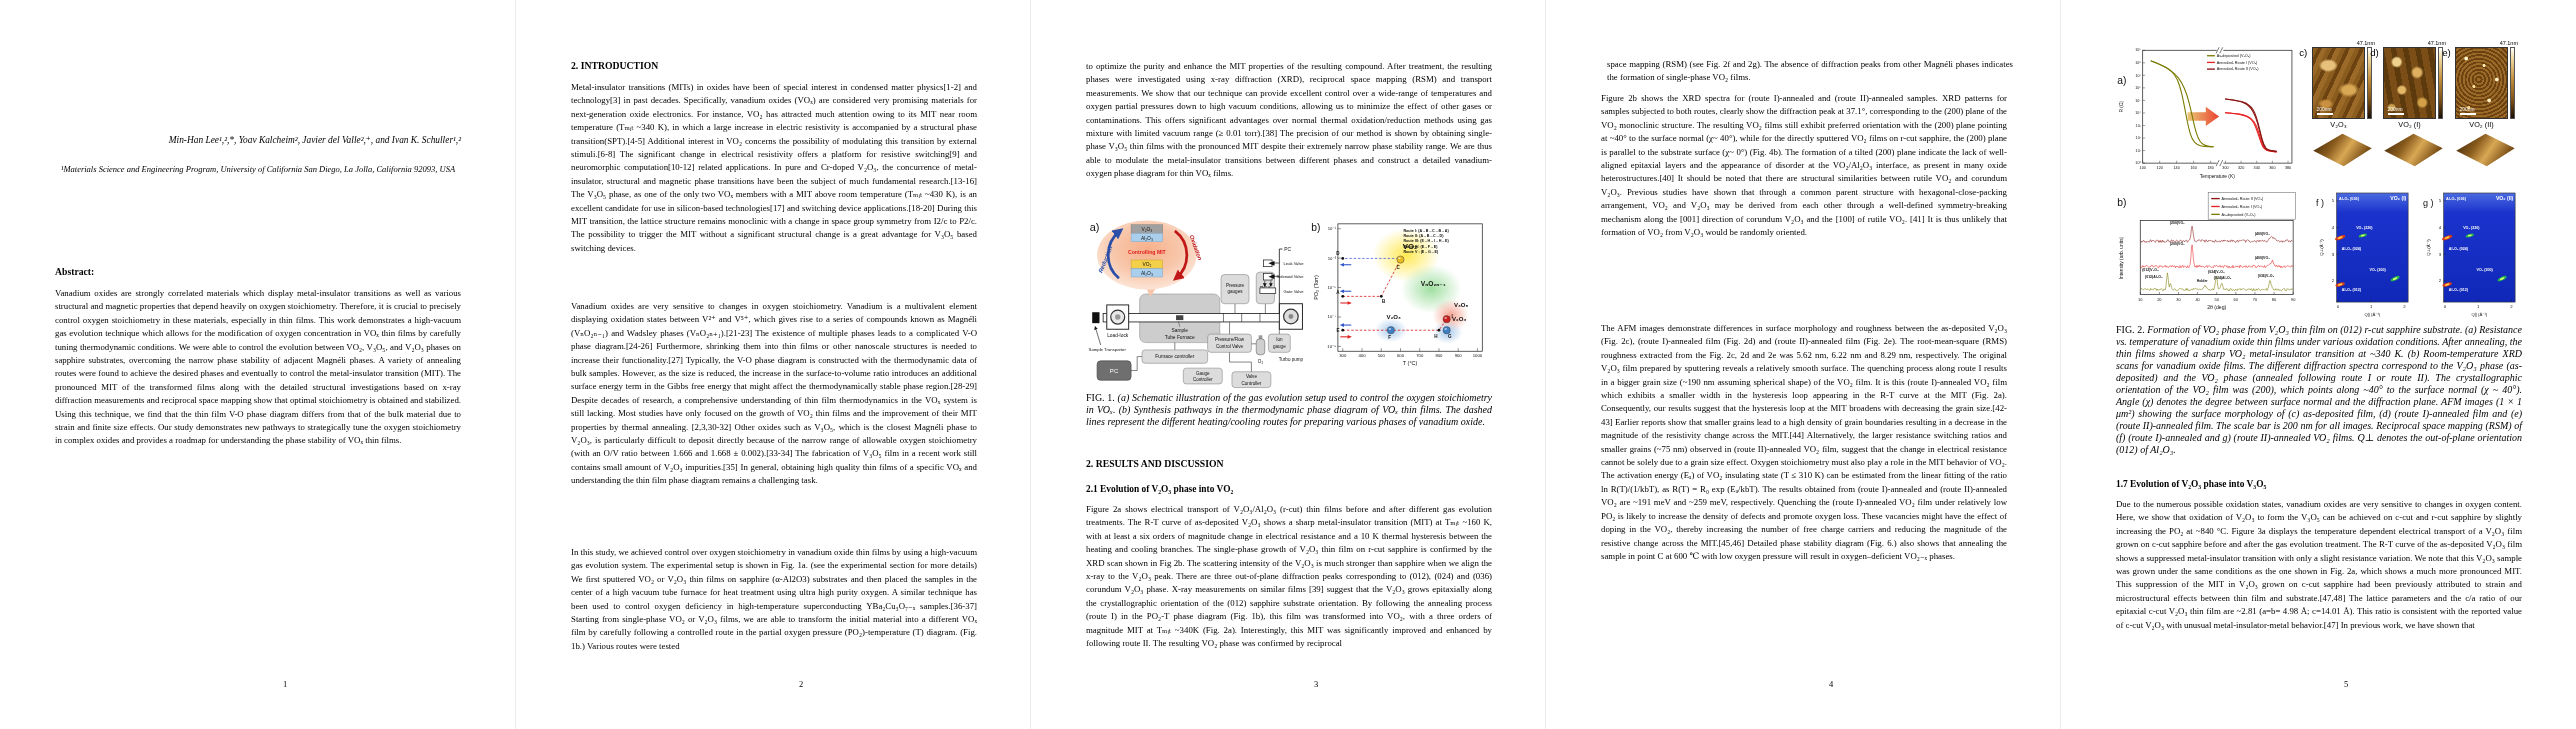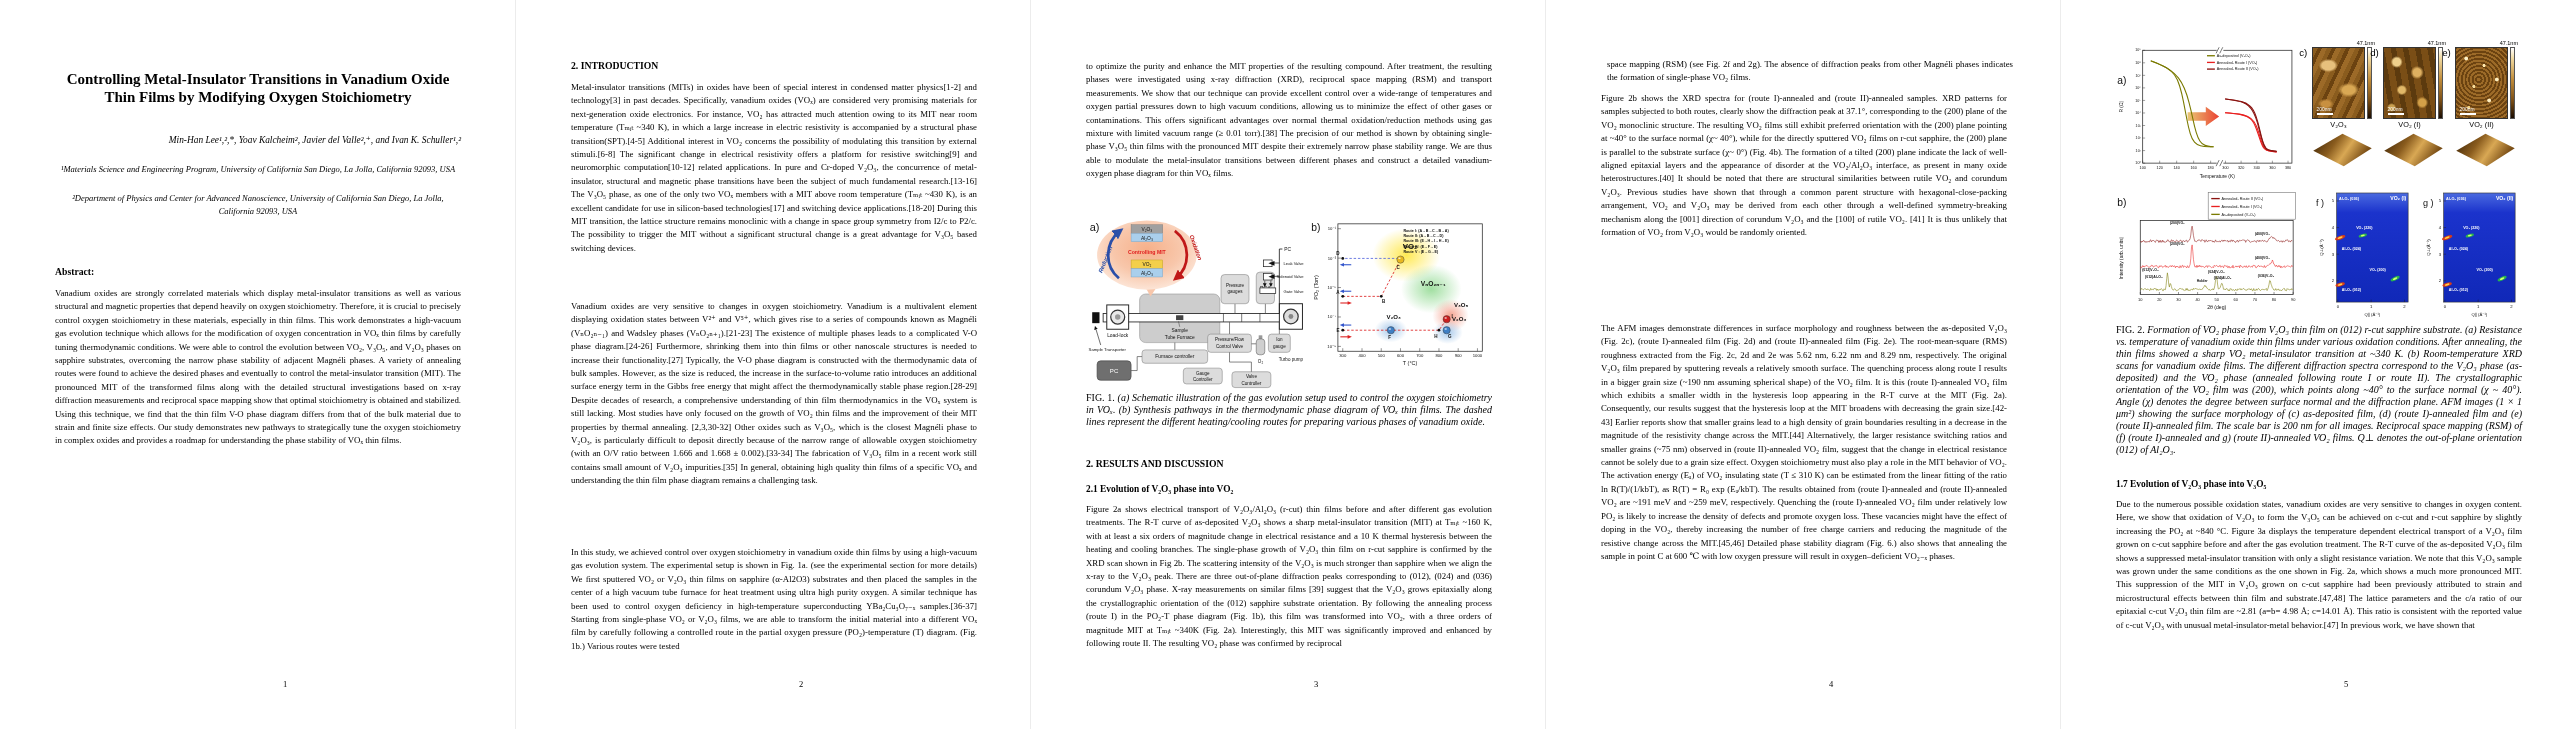--- a/index.html
+++ b/index.html
@@ -56,24 +56,22 @@
     background:linear-gradient(125deg,#3a2206 5%,#8a5c1e 35%,#d9a854 55%,#7a4e16 80%,#40280a);
     clip-path:polygon(50% 2%,98% 45%,52% 98%,2% 52%)}
   svg text{user-select:none}
 </style>
 </head>
 <body>
 
 <div class="doc">
 
   <section class="page">
-    <h1 class="abs col title" style="top:60px">Controlling Metal-Insulator Transitions in Vanadium Oxide Thin Films by Modifying Oxygen Stoichiometry</h1>
     <div class="abs col authors" style="top:134px">Min-Han Lee¹,²,*, Yoav Kalcheim², Javier del Valle²,⁺, and Ivan K. Schuller¹,²</div>
     <div class="abs col affil" style="top:163px">¹Materials Science and Engineering Program, University of California San Diego, La Jolla, California 92093, USA</div>
-    <div class="abs col affil" style="top:192px">²Department of Physics and Center for Advanced Nanoscience, University of California San Diego, La Jolla, California 92093, USA</div>
     <div class="abs col h1" style="top:266px">Abstract:</div>
     <p class="abs col body-text bold" style="top:287px;margin:0">Vanadium oxides are strongly correlated materials which display metal-insulator transitions as well as various structural and magnetic properties that depend heavily on oxygen stoichiometry. Therefore, it is crucial to precisely control oxygen stoichiometry in these materials, especially in thin films. This work demonstrates a high-vacuum gas evolution technique which allows for the modification of oxygen concentration in VOₓ thin films by carefully tuning thermodynamic conditions. We were able to control the evolution between VO₂, V₃O₅, and V₂O₃ phases on sapphire substrates, overcoming the narrow phase stability of adjacent Magnéli phases. A variety of annealing routes were found to achieve the desired phases and eventually to control the metal-insulator transition (MIT). The pronounced MIT of the transformed films along with the detailed structural investigations based on x-ray diffraction measurements and reciprocal space mapping show that optimal stoichiometry is obtained and stabilized. Using this technique, we find that the thin film V-O phase diagram differs from that of the bulk material due to strain and finite size effects. Our study demonstrates new pathways to strategically tune the oxygen stoichiometry in complex oxides and provides a roadmap for understanding the phase stability of VOₓ thin films.</p>
     <div class="abs pagenum" style="left:267px;top:679px">1</div>
   </section>
 
   <section class="page">
     <div class="abs col h1" style="top:60px">2. INTRODUCTION</div>
     <p class="abs col body-text" style="top:81px;margin:0">Metal-insulator transitions (MITs) in oxides have been of special interest in condensed matter physics[1-2] and technology[3] in past decades. Specifically, vanadium oxides (VOₓ) are considered very promising materials for next-generation oxide electronics. For instance, VO₂ has attracted much attention owing to its MIT near room temperature (Tₘᵢₜ ~340 K), in which a large increase in electric resistivity is accompanied by a structural phase transition(SPT).[4-5] Additional interest in VO₂ concerns the possibility of modulating this transition by external stimuli.[6-8] The significant change in electrical resistivity offers a platform for resistive switching[9] and neuromorphic computation[10-12] related applications. In pure and Cr-doped V₂O₃, the concurrence of metal-insulator, structural and magnetic phase transitions have been the subject of much fundamental research.[13-16] The V₃O₅ phase, as one of the only two VOₓ members with a MIT above room temperature (Tₘᵢₜ ~430 K), is an excellent candidate for use in silicon-based technologies[17] and switching device applications.[18-20] During this MIT transition, the lattice structure remains monoclinic with a change in space group symmetry from I2/c to P2/c. The possibility to trigger the MIT without a significant structural change is a great advantage for V₃O₅ based switching devices.</p>
     <p class="abs col body-text" style="top:300px;margin:0">Vanadium oxides are very sensitive to changes in oxygen stoichiometry. Vanadium is a multivalent element displaying oxidation states between V²⁺ and V⁵⁺, which gives rise to a series of compounds known as Magnéli (VₙO₂ₙ₋₁) and Wadsley phases (VₙO₂ₙ₊₁).[21-23] The existence of multiple phases leads to a complicated V-O phase diagram.[24-26] Furthermore, shrinking them into thin films or other nanoscale structures is needed to increase their functionality.[27] Typically, the V-O phase diagram is constructed with the thermodynamic data of bulk samples. However, as the size is reduced, the increase in the surface-to-volume ratio introduces an additional surface energy term in the Gibbs free energy that might affect the thermodynamically stable phase region.[28-29] Despite decades of research, a comprehensive understanding of thin film thermodynamics in the VOₓ system is still lacking. Most studies have only focused on the growth of VO₂ thin films and the improvement of their MIT properties by thermal annealing. [2,3,30-32] Other oxides such as V₃O₅, which is the closest Magnéli phase to V₂O₃, is particularly difficult to deposit directly because of the narrow range of allowable oxygen stoichiometry (with an O/V ratio between 1.666 and 1.668 ± 0.002).[33-34] The fabrication of V₃O₅ film in a recent work still contains small amount of V₂O₃ impurities.[35] In general, obtaining high quality thin films of a specific VOₓ and understanding the thin film phase diagram remains a challenging task.</p>
     <p class="abs col body-text" style="top:546px;margin:0">In this study, we achieved control over oxygen stoichiometry in vanadium oxide thin films by using a high-vacuum gas evolution system. The experimental setup is shown in Fig. 1a. (see the experimental section for more details) We first sputtered VO₂ or V₂O₃ thin films on sapphire (α-Al2O3) substrates and then placed the samples in the center of a high vacuum tube furnace for heat treatment using ultra high purity oxygen. A similar technique has been used to control oxygen deficiency in high-temperature superconducting YBa₂Cu₃O₇₋ₓ samples.[36-37] Starting from single-phase VO₂ or V₂O₃ films, we are able to transform the initial material into a different VOₓ film by carefully following a controlled route in the partial oxygen pressure (PO₂)-temperature (T) diagram. (Fig. 1b.) Various routes were tested</p>

